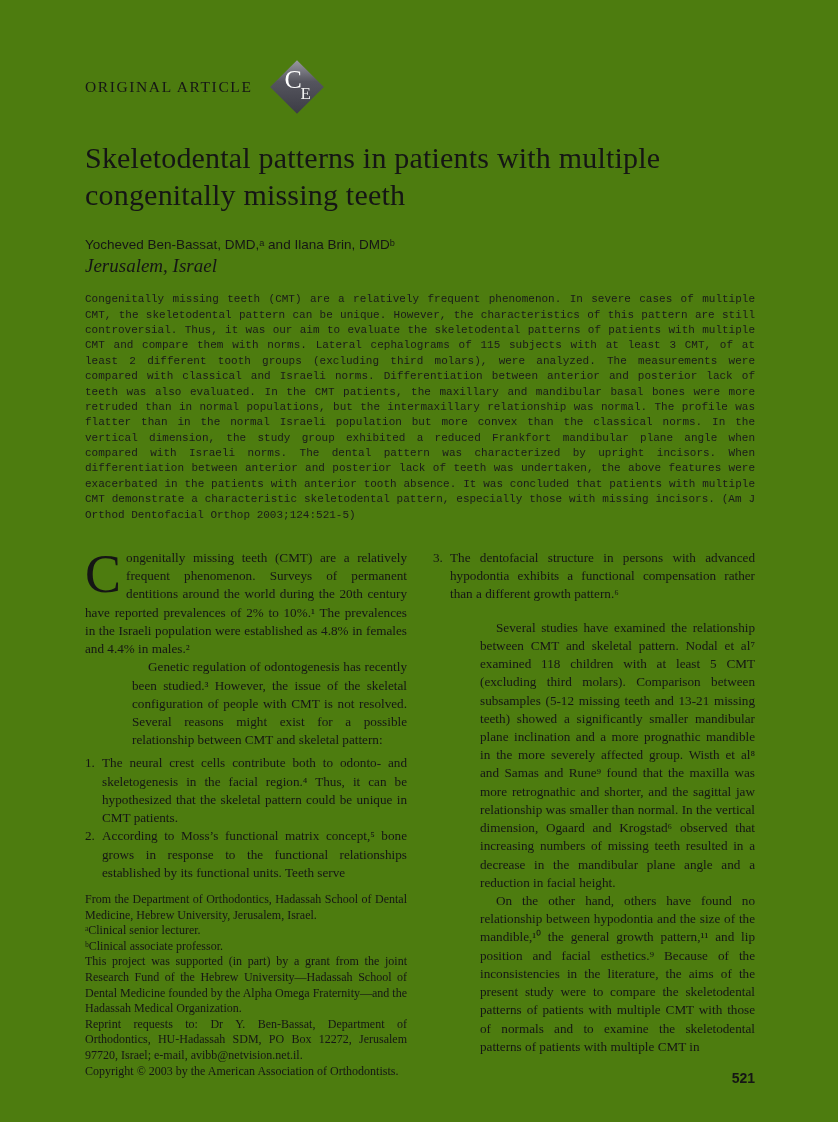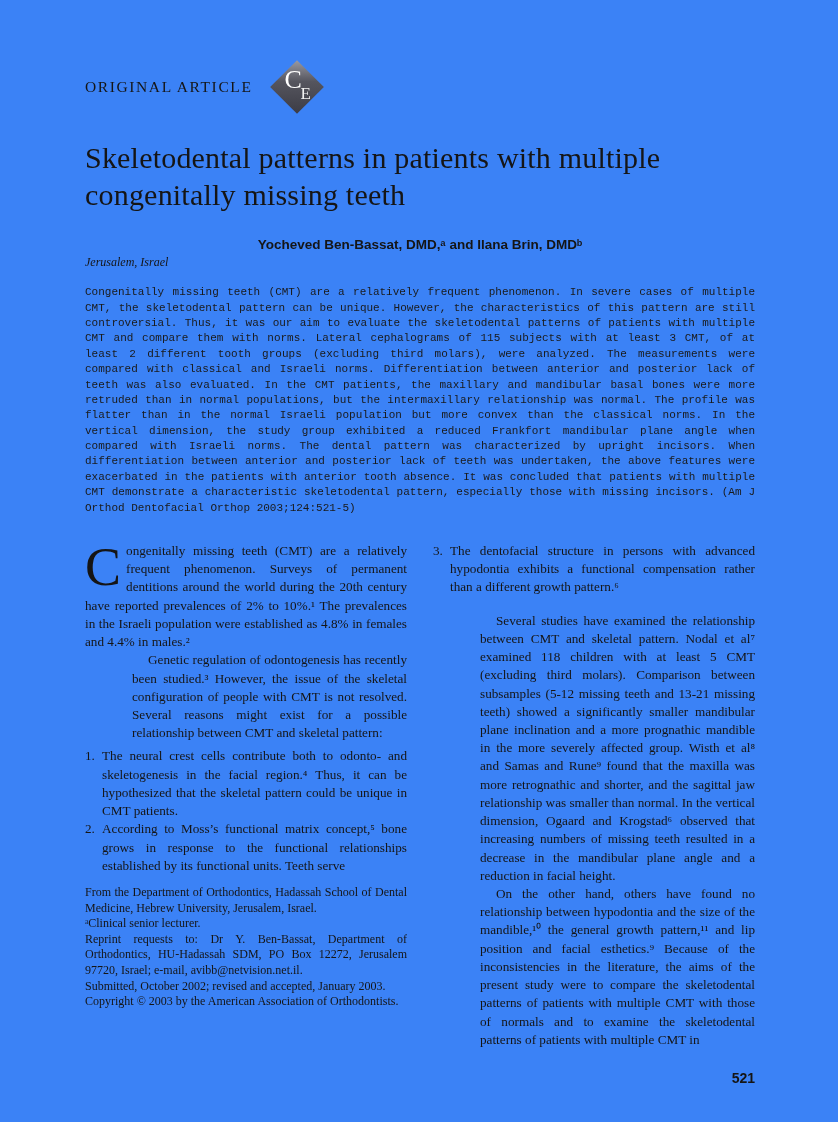--- a/index.html
+++ b/index.html
@@ -3,21 +3,21 @@
 <meta charset="utf-8">
 <title>Journal Page</title>
 <style>
   * { margin: 0; padding: 0; box-sizing: border-box; }
   html, body { background: #ffffff; }
   .page {
     position: relative;
     width: 838px;
     height: 1122px;
     margin: 0 auto;
-    background: #3b82f6;
+    background: #4d7c0f;
     color: #151515;
     font-family: "Liberation Serif", serif;
     padding: 58px 83px 0 85px;
     overflow: hidden;
   }
   
   .header-row { display: flex; align-items: center; gap: 16px; height: 58px; }
   .article-type { font-size: 15.5px; letter-spacing: 1.6px; }
   .ce-badge { position: relative; width: 58px; height: 58px; }
   .ce-diamond {
@@ -38,25 +38,24 @@
     margin-top: 24px;
     font-size: 30px;
     font-weight: 400;
     line-height: 1.22;
     max-width: 680px;
     letter-spacing: 0.2px;
   }
   .authors {
     margin-top: 24px;
     font-family: "Liberation Sans", sans-serif;
-    font-weight: bold;
+    font-weight: normal;
     font-size: 13.5px;
-    text-align: center;
   }
-  .location { margin-top: 3px; font-style: italic; font-size: 12px; }
+  .location { margin-top: 3px; font-style: italic; font-size: 19px; }
   
   .abstract {
     margin-top: 15px;
     font-family: Liberation Mono, monospace;
     font-size: 11px;
     line-height: 1.4;
     text-align: justify;
     color: #1a1a1a;
   }
   
@@ -132,22 +131,23 @@
         </div>
         <div class="list-item">
           <span class="list-num">2.</span>
           <span class="list-text">According to Moss’s functional matrix concept,⁵ bone grows in response to the functional relationships established by its functional units. Teeth serve</span>
         </div>
       </div>
 
       <div class="footnotes">
         <p>From the Department of Orthodontics, Hadassah School of Dental Medicine, Hebrew University, Jerusalem, Israel.</p>
         <p>ᵃClinical senior lecturer.</p>
+        <p>ᵇClinical associate professor.</p>
+        <p>This project was supported (in part) by a grant from the joint Research Fund of the Hebrew University—Hadassah School of Dental Medicine founded by the Alpha Omega Fraternity—and the Hadassah Medical Organization.</p>
         <p>Reprint requests to: Dr Y. Ben-Bassat, Department of Orthodontics, HU-Hadassah SDM, PO Box 12272, Jerusalem 97720, Israel; e-mail, avibb@netvision.net.il.</p>
-        <p>Submitted, October 2002; revised and accepted, January 2003.</p>
         <p>Copyright © 2003 by the American Association of Orthodontists.</p>
       </div>
     </div>
 
     <div class="col">
       <div class="list-item">
         <span class="list-num">3.</span>
         <span class="list-text">The dentofacial structure in persons with advanced hypodontia exhibits a functional compensation rather than a different growth pattern.⁶</span>
       </div>
       <div class="section-gap"></div>

